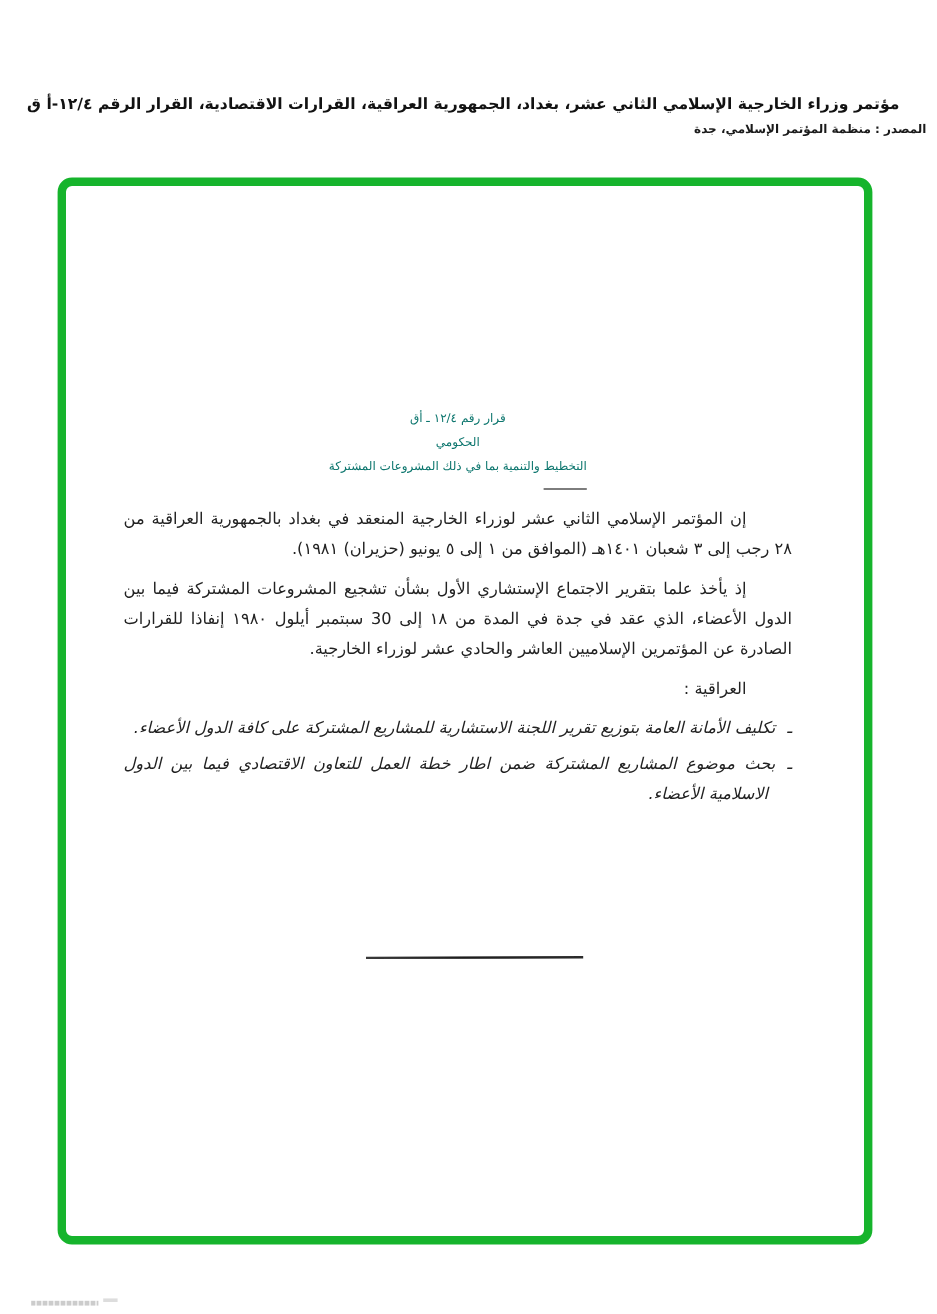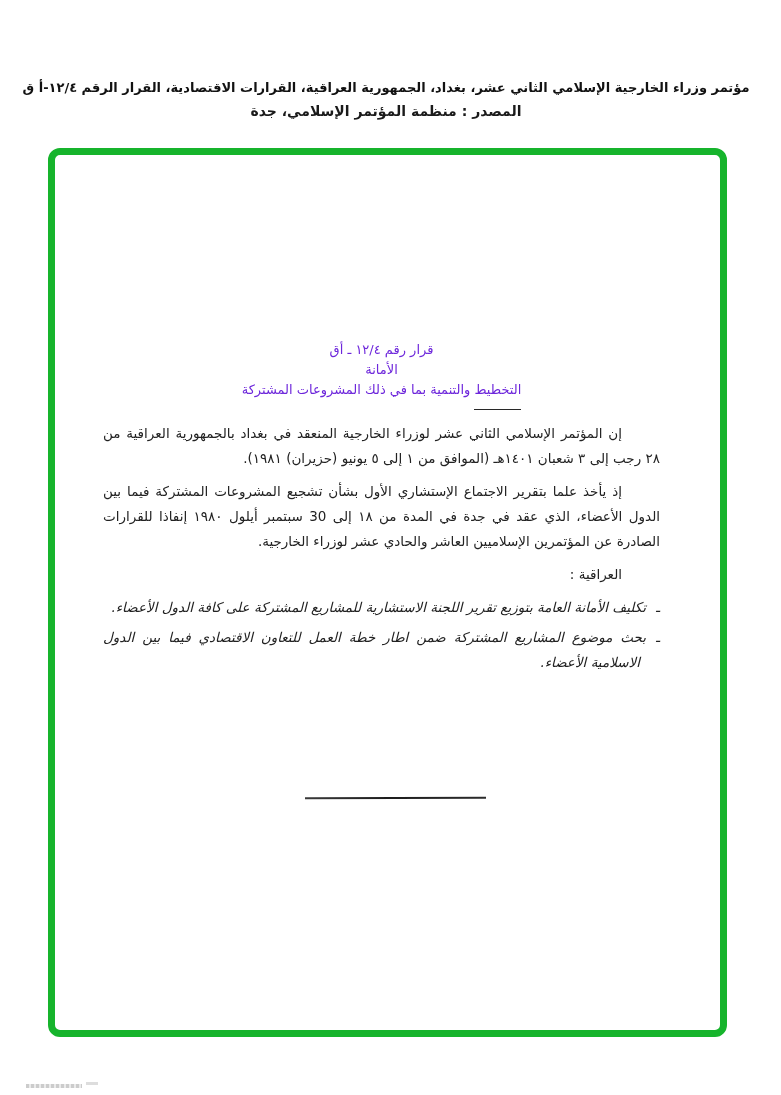--- a/index.html
+++ b/index.html
@@ -13,22 +13,22 @@
   }
   
   .hdr-title {
     position:absolute; top:80px; left:0; right:0;
     direction:rtl; text-align:center;
     font-size:13px; font-weight:bold; color:#121212;
     white-space:nowrap; letter-spacing:0;
   }
   .hdr-source {
     position:absolute; top:103px; left:0; right:0;
-    direction:rtl; text-align:center;
-    font-size:14px; font-weight:bold; color:#1a1a1a;
+    direction:rtl; 
+    font-size:10px; font-weight:bold; color:#1a1a1a;
   }
   
   .scan-frame {
     position:absolute; left:48px; top:148px;
     width:679px; height:889px;
     border:7px solid #16b42c;
     border-radius:12px;
     background:#ffffff;
   }
   
@@ -36,21 +36,21 @@
     position:absolute; left:103px; top:340px;
     width:557px;
     direction:rtl;
     color:#242424;
     font-size:13.5px;
     line-height:25px;
     text-align:justify;
     filter:contrast(1.02);
   }
   .doc-titles { text-align:center; line-height:19px; margin-bottom:22px; }
-  .doc-title-line { display:block; font-size:13px; color:#6d28d9; }
+  .doc-title-line { display:block; font-size:10px; color:#0f766e; }
   .doc-title-line + .doc-title-line { margin-top:1px; }
   .u-word { border-bottom:1.2px solid #2a2a2a; padding-bottom:12px; }
   .para { text-indent:38px; margin-bottom:8px; }
   .decides { text-indent:38px; margin-bottom:8px; }
   .list { }
   .list-item {
     padding-right:20px; text-indent:-20px;
     margin-bottom:5px;
     text-align:justify;
     font-style:italic;
@@ -84,21 +84,21 @@
   <div class="hdr-title">مؤتمر وزراء الخارجية الإسلامي الثاني عشر، بغداد، الجمهورية العراقية، القرارات الاقتصادية، القرار الرقم ١٢/٤-أ ق</div>
 
   <div class="hdr-source">المصدر : منظمة المؤتمر الإسلامي، جدة</div>
 
   <div class="scan-frame"></div>
 
   <div class="doc">
 
     <div class="doc-titles">
       <span class="doc-title-line">قرار رقم ١٢/٤ ـ أق</span>
-      <span class="doc-title-line">الأمانة</span>
+      <span class="doc-title-line">الحكومي</span>
       <span class="doc-title-line">
         <span class="u-word">التخطيط</span>
         <span>والتنمية بما في ذلك المشروعات المشتركة</span>
       </span>
     </div>
 
     <p class="para">إن المؤتمر الإسلامي الثاني عشر لوزراء الخارجية المنعقد في بغداد بالجمهورية العراقية من ٢٨ رجب إلى ٣ شعبان ١٤٠١هـ (الموافق من ١ إلى ٥ يونيو (حزيران) ١٩٨١).</p>
 
     <p class="para">إذ يأخذ علما بتقرير الاجتماع الإستشاري الأول بشأن تشجيع المشروعات المشتركة فيما بين الدول الأعضاء، الذي عقد في جدة في المدة من ١٨ إلى 30 سبتمبر أيلول ١٩٨٠ إنفاذا للقرارات الصادرة عن المؤتمرين الإسلاميين العاشر والحادي عشر لوزراء الخارجية.</p>
 

